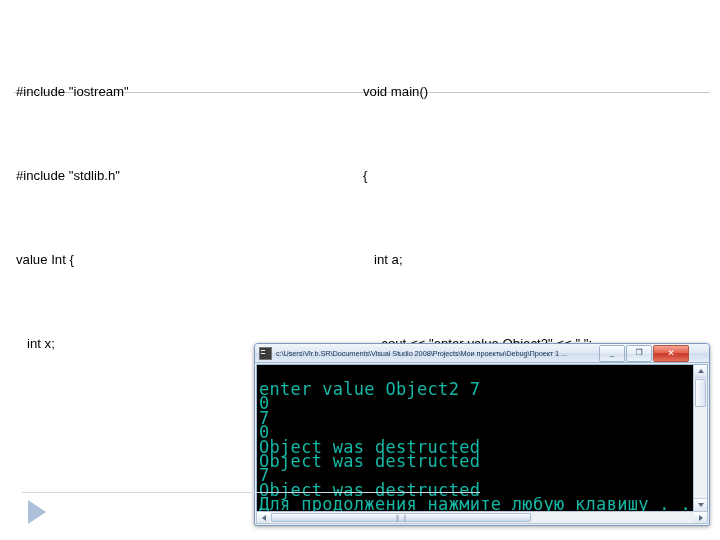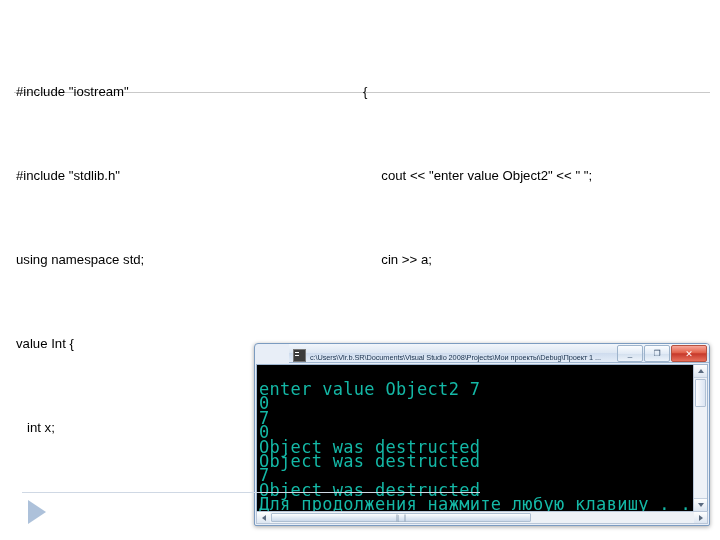--- a/index.html
+++ b/index.html
@@ -80,24 +80,23 @@
     box-shadow: 0 1px 4px rgba(0,0,0,0.35);
     box-sizing: border-box;
     overflow: hidden;
   }
   #console-titlebar {
     position: relative;
     height: 19px;
     background: linear-gradient(to bottom, #f2f6fb 0%, #dde7f3 48%, #cfdcee 52%, #e4edf8 100%);
     border-bottom: 1px solid #9fb6d0;
     display: flex;
-    align-items: flex-end;
-    padding: 0 2px 0 4px;
+    align-items: center;
+    padding: 0 20px 0 4px;
     box-sizing: border-box;
-    margin-left: 34px;
   }
   #console-icon {
     width: 11px;
     height: 11px;
     flex: 0 0 auto;
     background: #3b3b3b;
     border: 1px solid #777;
     position: relative;
     margin-right: 4px;
   }
@@ -271,38 +270,39 @@
 </head>
 <body>
 
 <div id="slide">
 
   <div class="guide-line top"></div>
 
   <div id="left-col" class="code-col">
     <div class="code-line">#include "iostream"</div>
     <div class="code-line">#include "stdlib.h"</div>
-    <div class="code-line">using namespace std;</div>
     <div class="code-line">value Int {</div>
     <div class="code-line">   int x;</div>
     
     
     
     
     
     
     
     
     
     
     
   </div>
 
   <div id="right-col" class="code-col">
+    <div class="code-line">void main()</div>
     <div class="code-line">{</div>
+    <div class="code-line">   int a;</div>
     <div class="code-line">     cout &lt;&lt; "enter value Object2" &lt;&lt; " ";</div>
     <div class="code-line">     cin &gt;&gt; a;</div>
     <div class="code-line blank"></div>
     
     
     
     
     
   </div>
 

